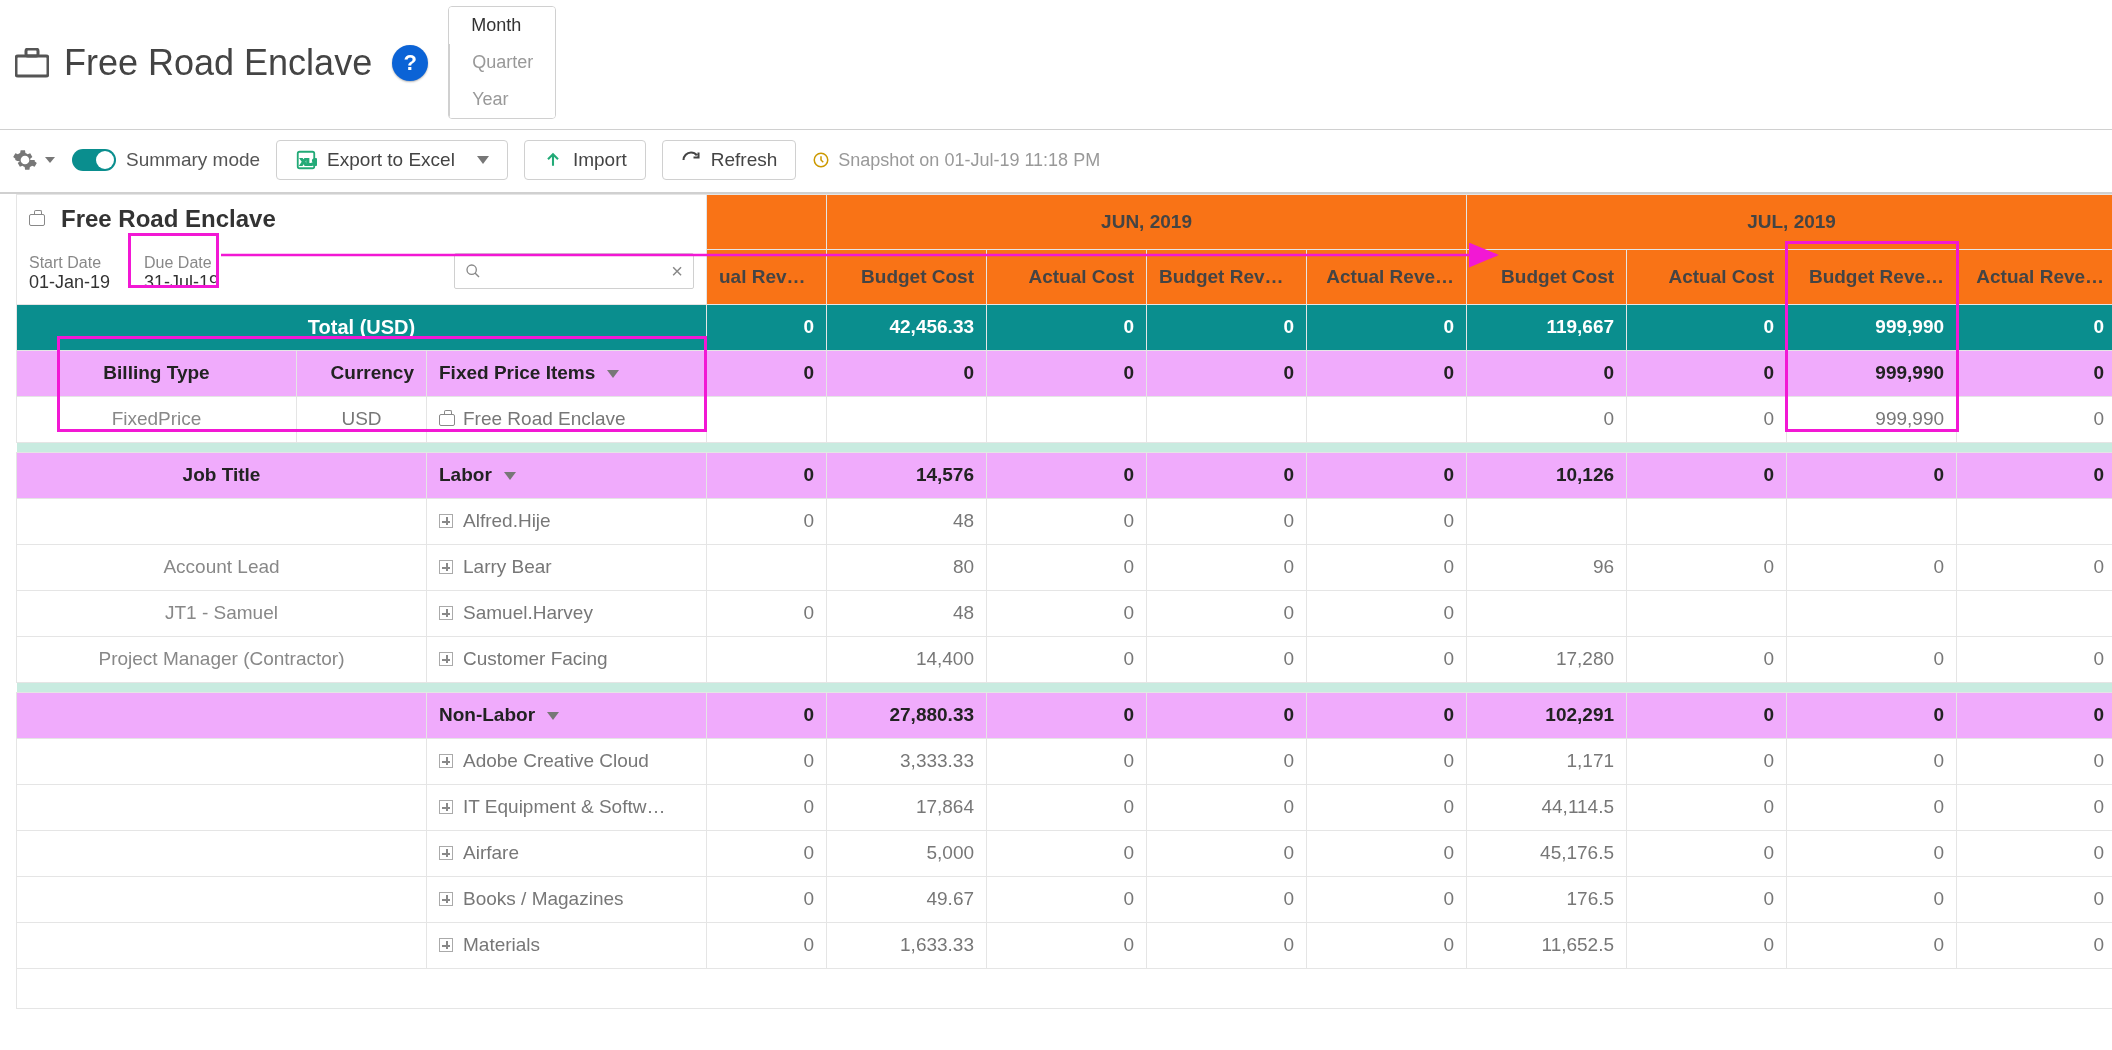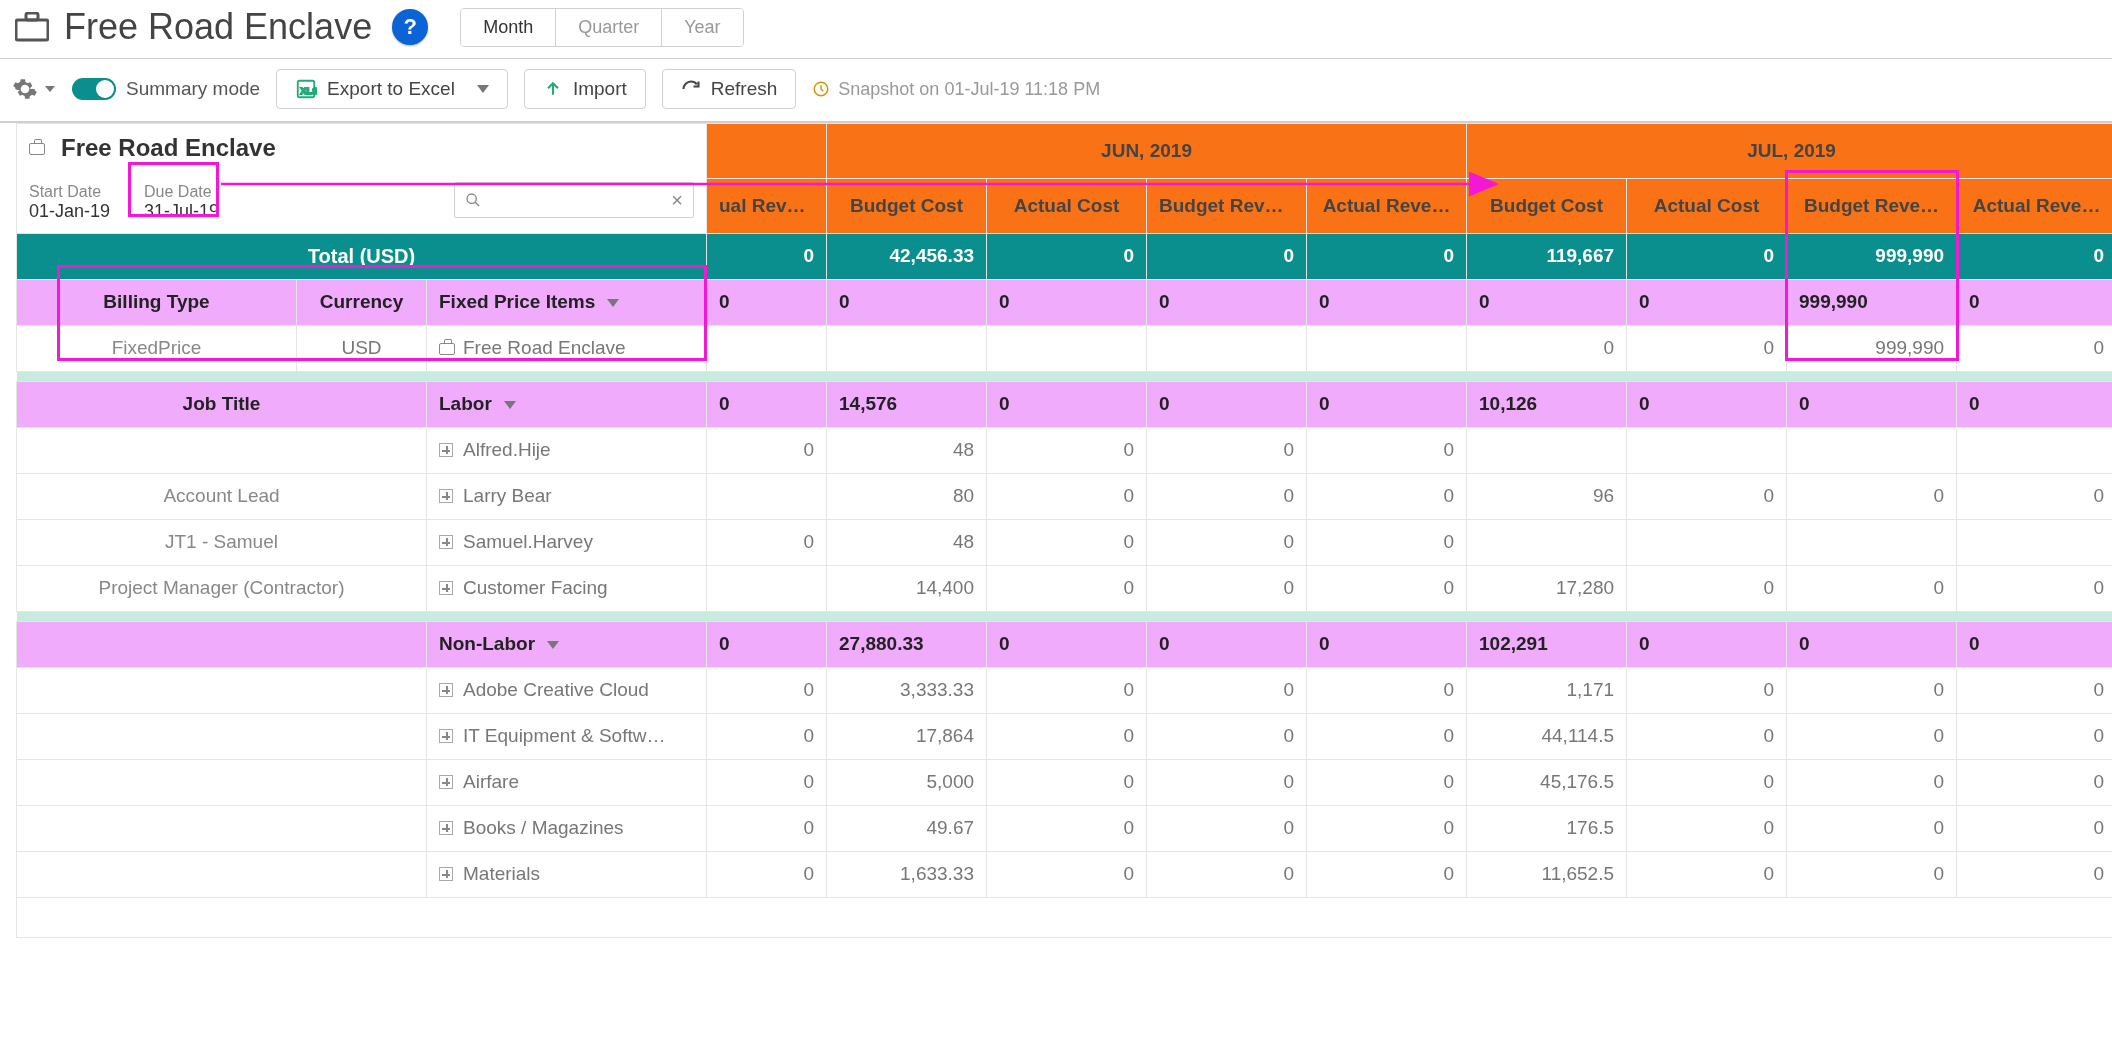--- a/index.html
+++ b/index.html
@@ -32,21 +32,21 @@
   .title-left {display:flex;align-items:center;gap:14px;}
   .title-left .briefcase {width:36px;height:36px;display:flex;align-items:center;justify-content:center;}
   .title-left h1 {font-size:36px;font-weight:400;margin:0;color:#444;}
   .title-bar .help-btn {
     margin-left:auto;
     width:36px;height:36px;border-radius:50%;
     background:#0b63d6;color:#fff;font-weight:700;font-size:22px;
     display:flex;align-items:center;justify-content:center;
     box-shadow:0 1px 2px rgba(0,0,0,.3);
   }
-  .tgl-group{display:flex;border:1px solid var(--grey-border);border-radius:4px;overflow:hidden;margin-left:12px;}
+  .tgl-group{display:flex;border:1px solid var(--grey-border);border-radius:4px;overflow:hidden;flex-direction:column;}
   .tgl-group .tbtn{padding:8px 22px;font-size:18px;color:#999;background:#fff;border-left:1px solid var(--grey-border);}
   .tgl-group .tbtn:first-child{border-left:none;}
   .tgl-group .tbtn.active{color:#333;}
   
   .toolbar{
     display:flex;align-items:center;gap:16px;
     padding:10px 12px 12px;
     border-bottom:2px solid var(--grey-border);
   }
   .gear-btn{display:flex;align-items:center;gap:6px;color:#777;}
@@ -69,21 +69,21 @@
     border:1px solid var(--grey-light);
     padding:0 12px;
     height:46px;
     font-size:19px;
     white-space:nowrap;overflow:hidden;text-overflow:ellipsis;
   }
   .grid th{font-weight:600;color:#444;background:#f97316;}
   .left-col{width:280px;}
   .period-head{background:#fff;font-weight:700;color:#222;position:relative;}
   .col-num{width:160px;text-align:right;color:#666;}
-  .col-num-b{width:160px;font-weight:600;color:#222;}
+  .col-num-b{width:160px;text-align:right;font-weight:600;color:#222;}
   
   .proj-head td{padding:10px 12px;}
   .proj-title{font-size:24px;font-weight:600;}
   .date-block{font-size:16px;color:#888;line-height:1.2;}
   .date-block .v{font-size:18px;color:#333;}
   .searchbox{
     display:flex;align-items:center;border:1px solid var(--grey-border);border-radius:2px;
     width:240px;height:36px; padding:0 10px;justify-content:space-between;color:#888;
   }
   
@@ -236,21 +236,21 @@
    <td class="col-num">0</td>
           <td class="col-num">0</td>
    <td class="col-num">119,667</td>
           <td class="col-num">0</td>
    <td class="col-num" id="jul-brev-total">999,990</td>
           <td class="col-num">0</td>
  </tr>
 
  <tr class="sec-head">
    <td style="text-align:center">Billing Type</td>
-   <td style="text-align:center">Currency</td>
+   <td style="text-align:right">Currency</td>
    <td><span>Fixed Price Items</span><span class="chev"></span></td>
    <td class="col-num-b">0</td>
    <td class="col-num-b">0</td>
           <td class="col-num-b">0</td>
    <td class="col-num-b">0</td>
           <td class="col-num-b">0</td>
    <td class="col-num-b">0</td>
           <td class="col-num-b">0</td>
    <td class="col-num-b" id="jul-brev-fpsum">999,990</td>
           <td class="col-num-b">0</td>

